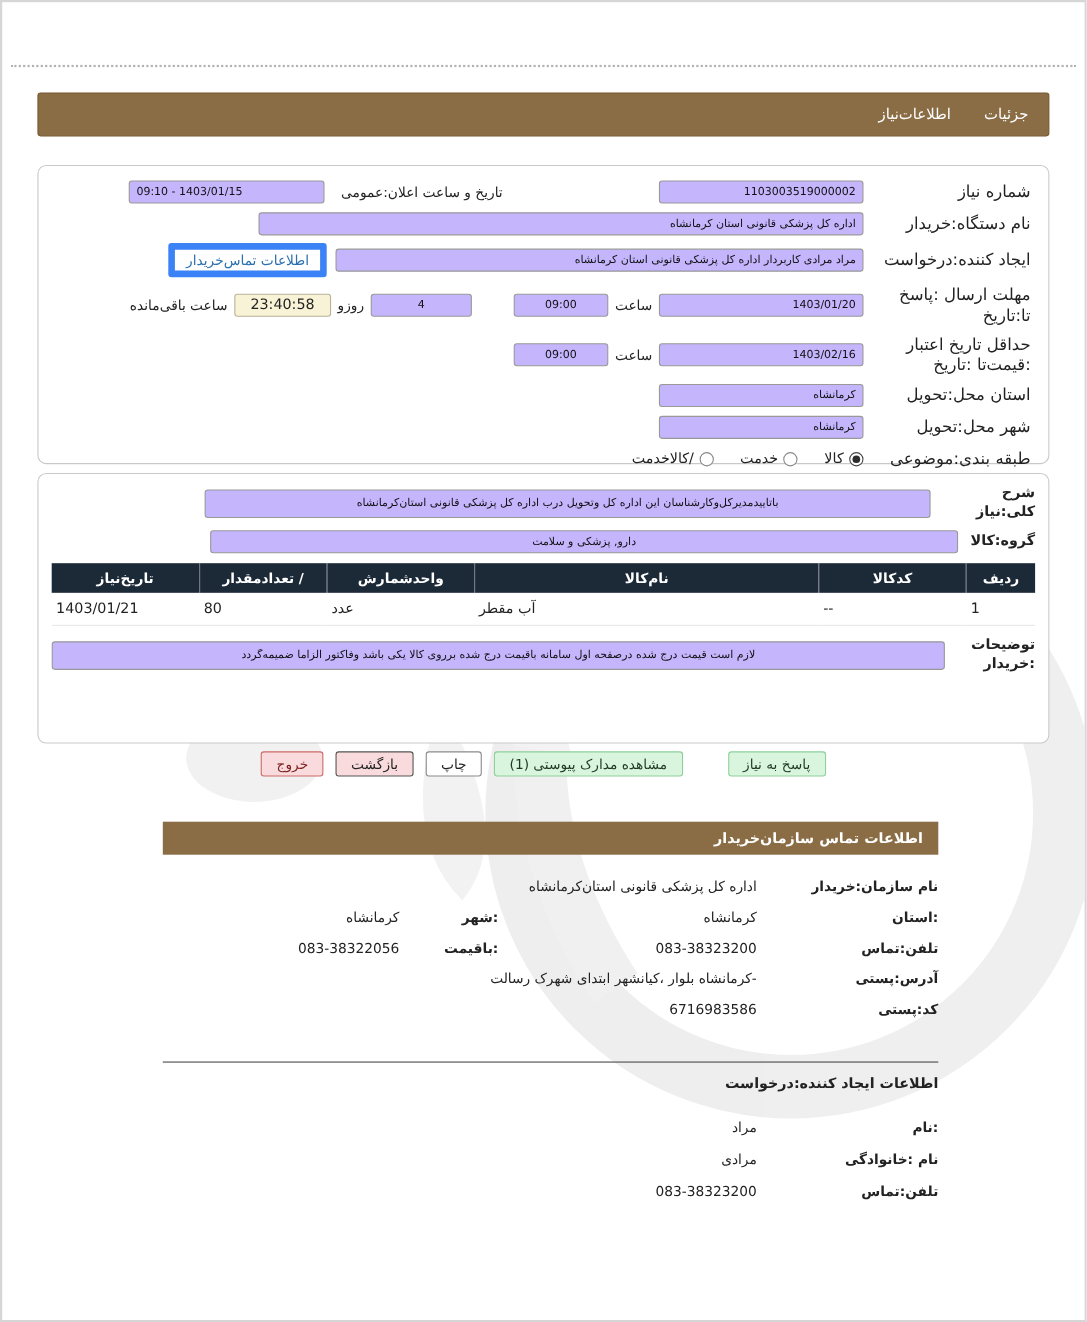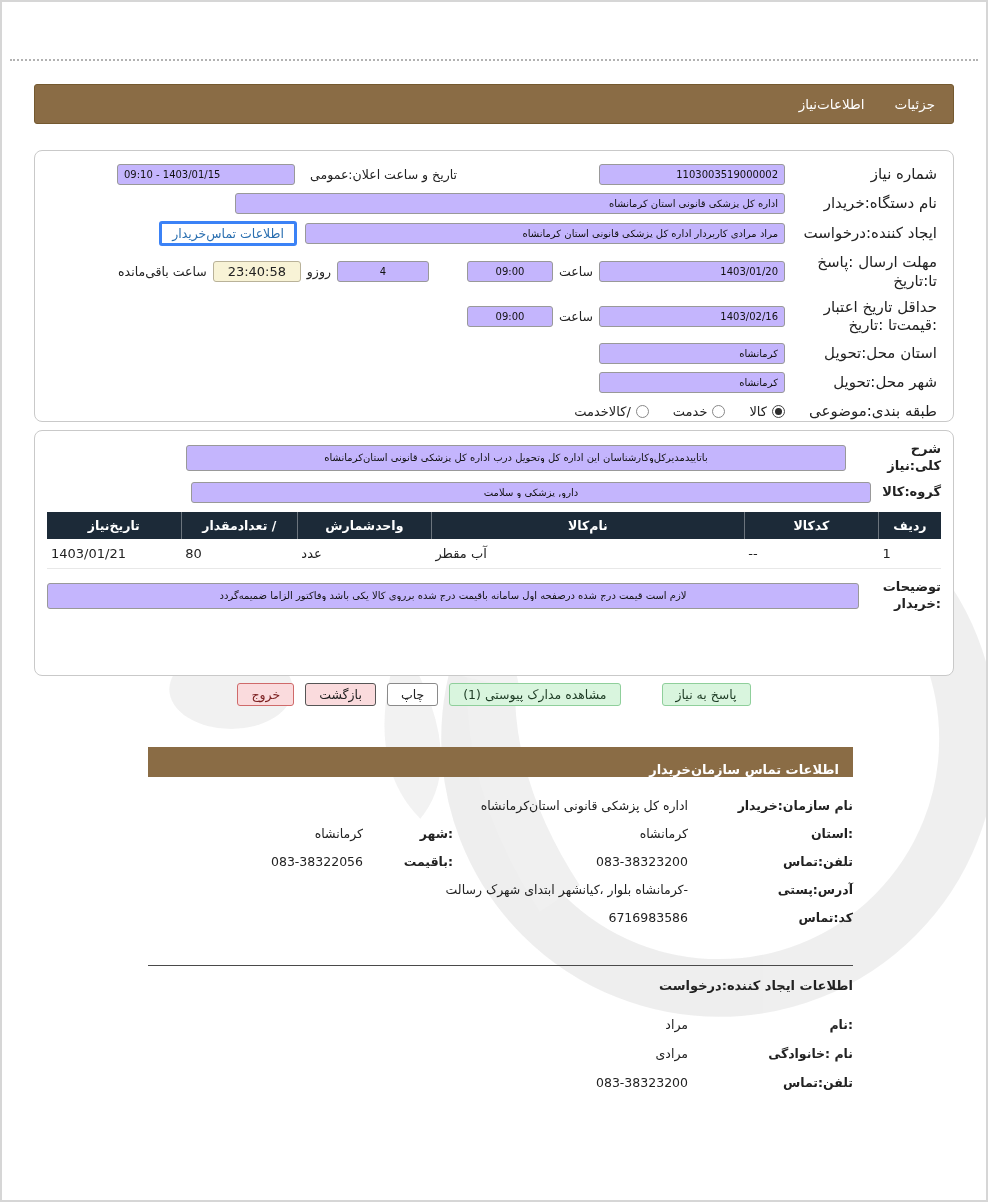--- a/index.html
+++ b/index.html
@@ -35,21 +35,21 @@
          direction: rtl; color: #111; }
   .w186 { width: 186px; } .w178 { width: 178px; } .w86 { width: 86px; text-align: center; }
   .w92 { width: 92px; text-align: center; } .w550 { width: 550px; } .w480 { width: 480px; }
   .w680 { width: 680px; } .center { text-align: center; } .h26 { height: 26px; }
   .flex1 { flex: 1; } .ltr { direction: ltr; text-align: left; }
 
   .countdown { width: 88px; height: 21px; background: #f8f3d6; border: 1px solid #b9b299;
                border-radius: 3px; display: inline-flex; align-items: center; justify-content: center;
                font-size: 13px; direction: ltr; flex-shrink: 0; }
 
-  .link { color: #2a6fb0; font-size: 12.5px; border: 3px solid #3b82f6; border-radius: 3px;
+  .link { color: #2a6fb0; font-size: 12.5px; border: 6px solid #3b82f6; border-radius: 3px;
           padding: 2px 10px; margin-right: 8px; cursor: pointer; white-space: nowrap; background: #fff; }
 
   .opt { display: inline-flex; align-items: center; gap: 5px; margin-left: 24px; }
   .radio { width: 13px; height: 13px; border: 1.5px solid #888; border-radius: 50%; background: #fff;
            display: inline-flex; align-items: center; justify-content: center; flex-shrink: 0; cursor: pointer; }
   .radio .dot { width: 7px; height: 7px; border-radius: 50%; background: #2d2d2d; display: none; }
   .radio.checked { border-color: #444; }
   .radio.checked .dot { display: block; }
   .cbox { width: 13px; height: 13px; border: 1.5px solid #888; border-radius: 2px; background: #fff;
           margin-left: 8px; cursor: pointer; flex-shrink: 0; }
@@ -74,21 +74,21 @@
   .btn { height: 23px; font-family: "DejaVu Sans", sans-serif; font-size: 12.5px;
          padding: 0 13px; border-radius: 3px; cursor: pointer; }
   .btn-green { background: #d9f5de; border: 1px solid #8fcf9b; color: #1d3b24; }
   .btn-white { background: #fff; border: 1px solid #8a8a8a; color: #222; }
   .btn-back { background: #fadbdd; border: 1px solid #555; color: #222; }
   .btn-exit { background: #fadbdd; border: 1px solid #cf6a6a; color: #7a1f1f; }
   .btn-reply { margin-left: 30px; }
 
   .brown-head { position: absolute; top: 745px; right: 133px; width: 705px; height: 30px;
                 background: #8a6c45; color: #fff; font-weight: bold; font-size: 13px;
-                display: flex; align-items: flex-end; padding: 0 14px; z-index: 1; }
+                display: flex; align-items: center; padding: 0 14px; z-index: 1; }
 
   .contact { position: absolute; top: 796px; right: 133px; width: 705px; z-index: 1;
              font-size: 12.5px; color: #222; }
   .crow { display: flex; align-items: flex-start; margin-bottom: 13px; min-height: 15px; }
   .c-lbl { width: 118px; font-weight: bold; flex-shrink: 0; }
   .c-val { margin-right: 47px; }
   .c-w235 { width: 235px; margin-right: 47px; flex-shrink: 0; }
   .c-lbl2 { width: 78px; font-weight: bold; flex-shrink: 0; }
   .c-val2 { margin-right: 12px; }
 
@@ -278,21 +278,21 @@
       <span class="c-lbl">تلفن:تماس</span>
       <span class="c-w235">083-38323200</span>
       <span class="c-lbl2">:باقیمت</span>
       <span class="c-val2">083-38322056</span>
     </div>
     <div class="crow">
       <span class="c-lbl">آدرس:پستی</span>
       <span class="c-val">-کرمانشاه بلوار ،کیانشهر ابتدای شهرک رسالت</span>
     </div>
     <div class="crow">
-      <span class="c-lbl">کد:تماس</span>
+      <span class="c-lbl">کد:پستی</span>
       <span class="c-val">6716983586</span>
     </div>
   </div>
 
   <div class="hr"></div>
 
   <div class="creator">
     <div class="sec-title2">اطلاعات ایجاد کننده:درخواست</div>
     <div class="crow">
       <span class="c-lbl">:نام</span>

